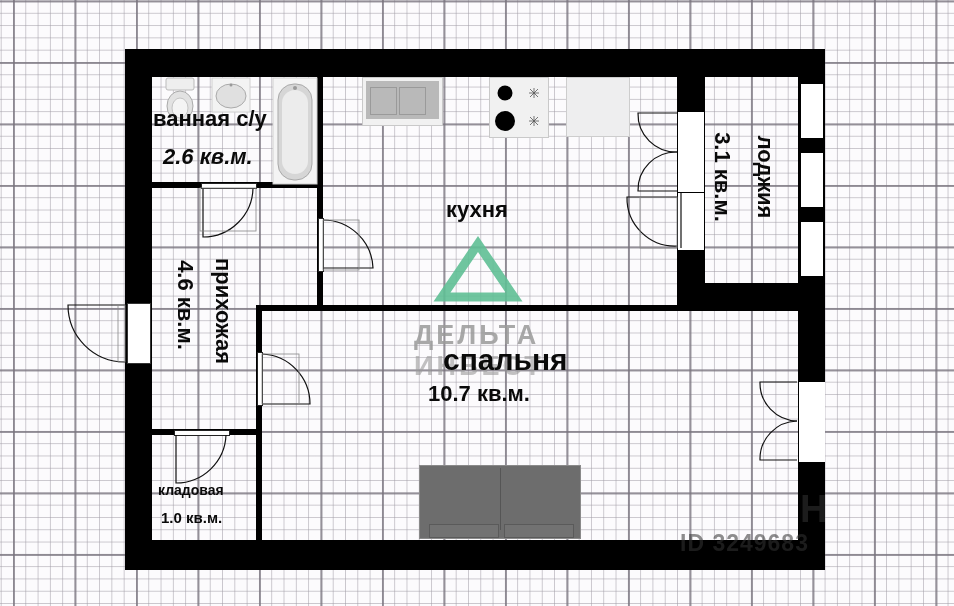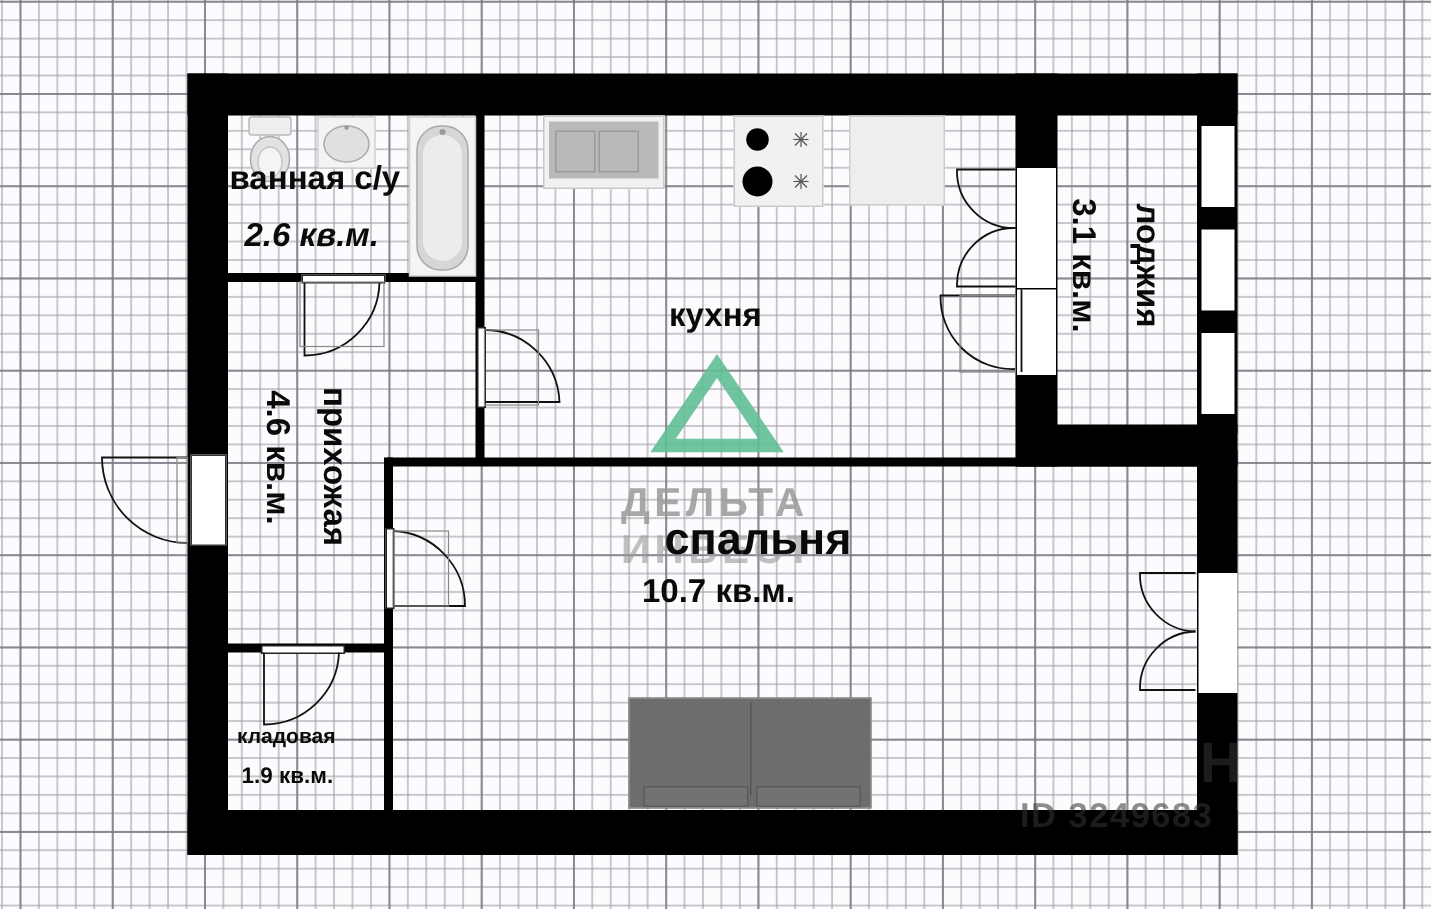--- a/index.html
+++ b/index.html
@@ -152,14 +152,14 @@
   <div class="label vert" style="left:715px; top:166px; width:100px; text-align:center; font-size:22px; transform:rotate(90deg);">лоджия</div>
   <div class="label vert" style="left:667px; top:166px; width:110px; text-align:center; font-size:22px; transform:rotate(90deg);">3.1 кв.м.</div>
 
   <div class="label vert" style="left:168px; top:300px; width:110px; text-align:center; font-size:22px; transform:rotate(90deg);">прихожая</div>
   <div class="label vert" style="left:130px; top:294px; width:110px; text-align:center; font-size:22px; transform:rotate(90deg);">4.6 кв.м.</div>
 
   <div class="label" style="left:443px; top:345px; font-size:30px;">спальня</div>
   <div class="label" style="left:428px; top:383px; font-size:22px;">10.7 кв.м.</div>
 
   <div class="label" style="left:158px; top:483px; font-size:14px;text-align:right;">кладовая</div>
-  <div class="label" style="left:161px; top:510px; font-size:15px;">1.9 кв.м.</div>
+  <div class="label" style="left:161px; top:510px; font-size:15px;">1.0 кв.м.</div>
 </div>
 
 </body></html>

